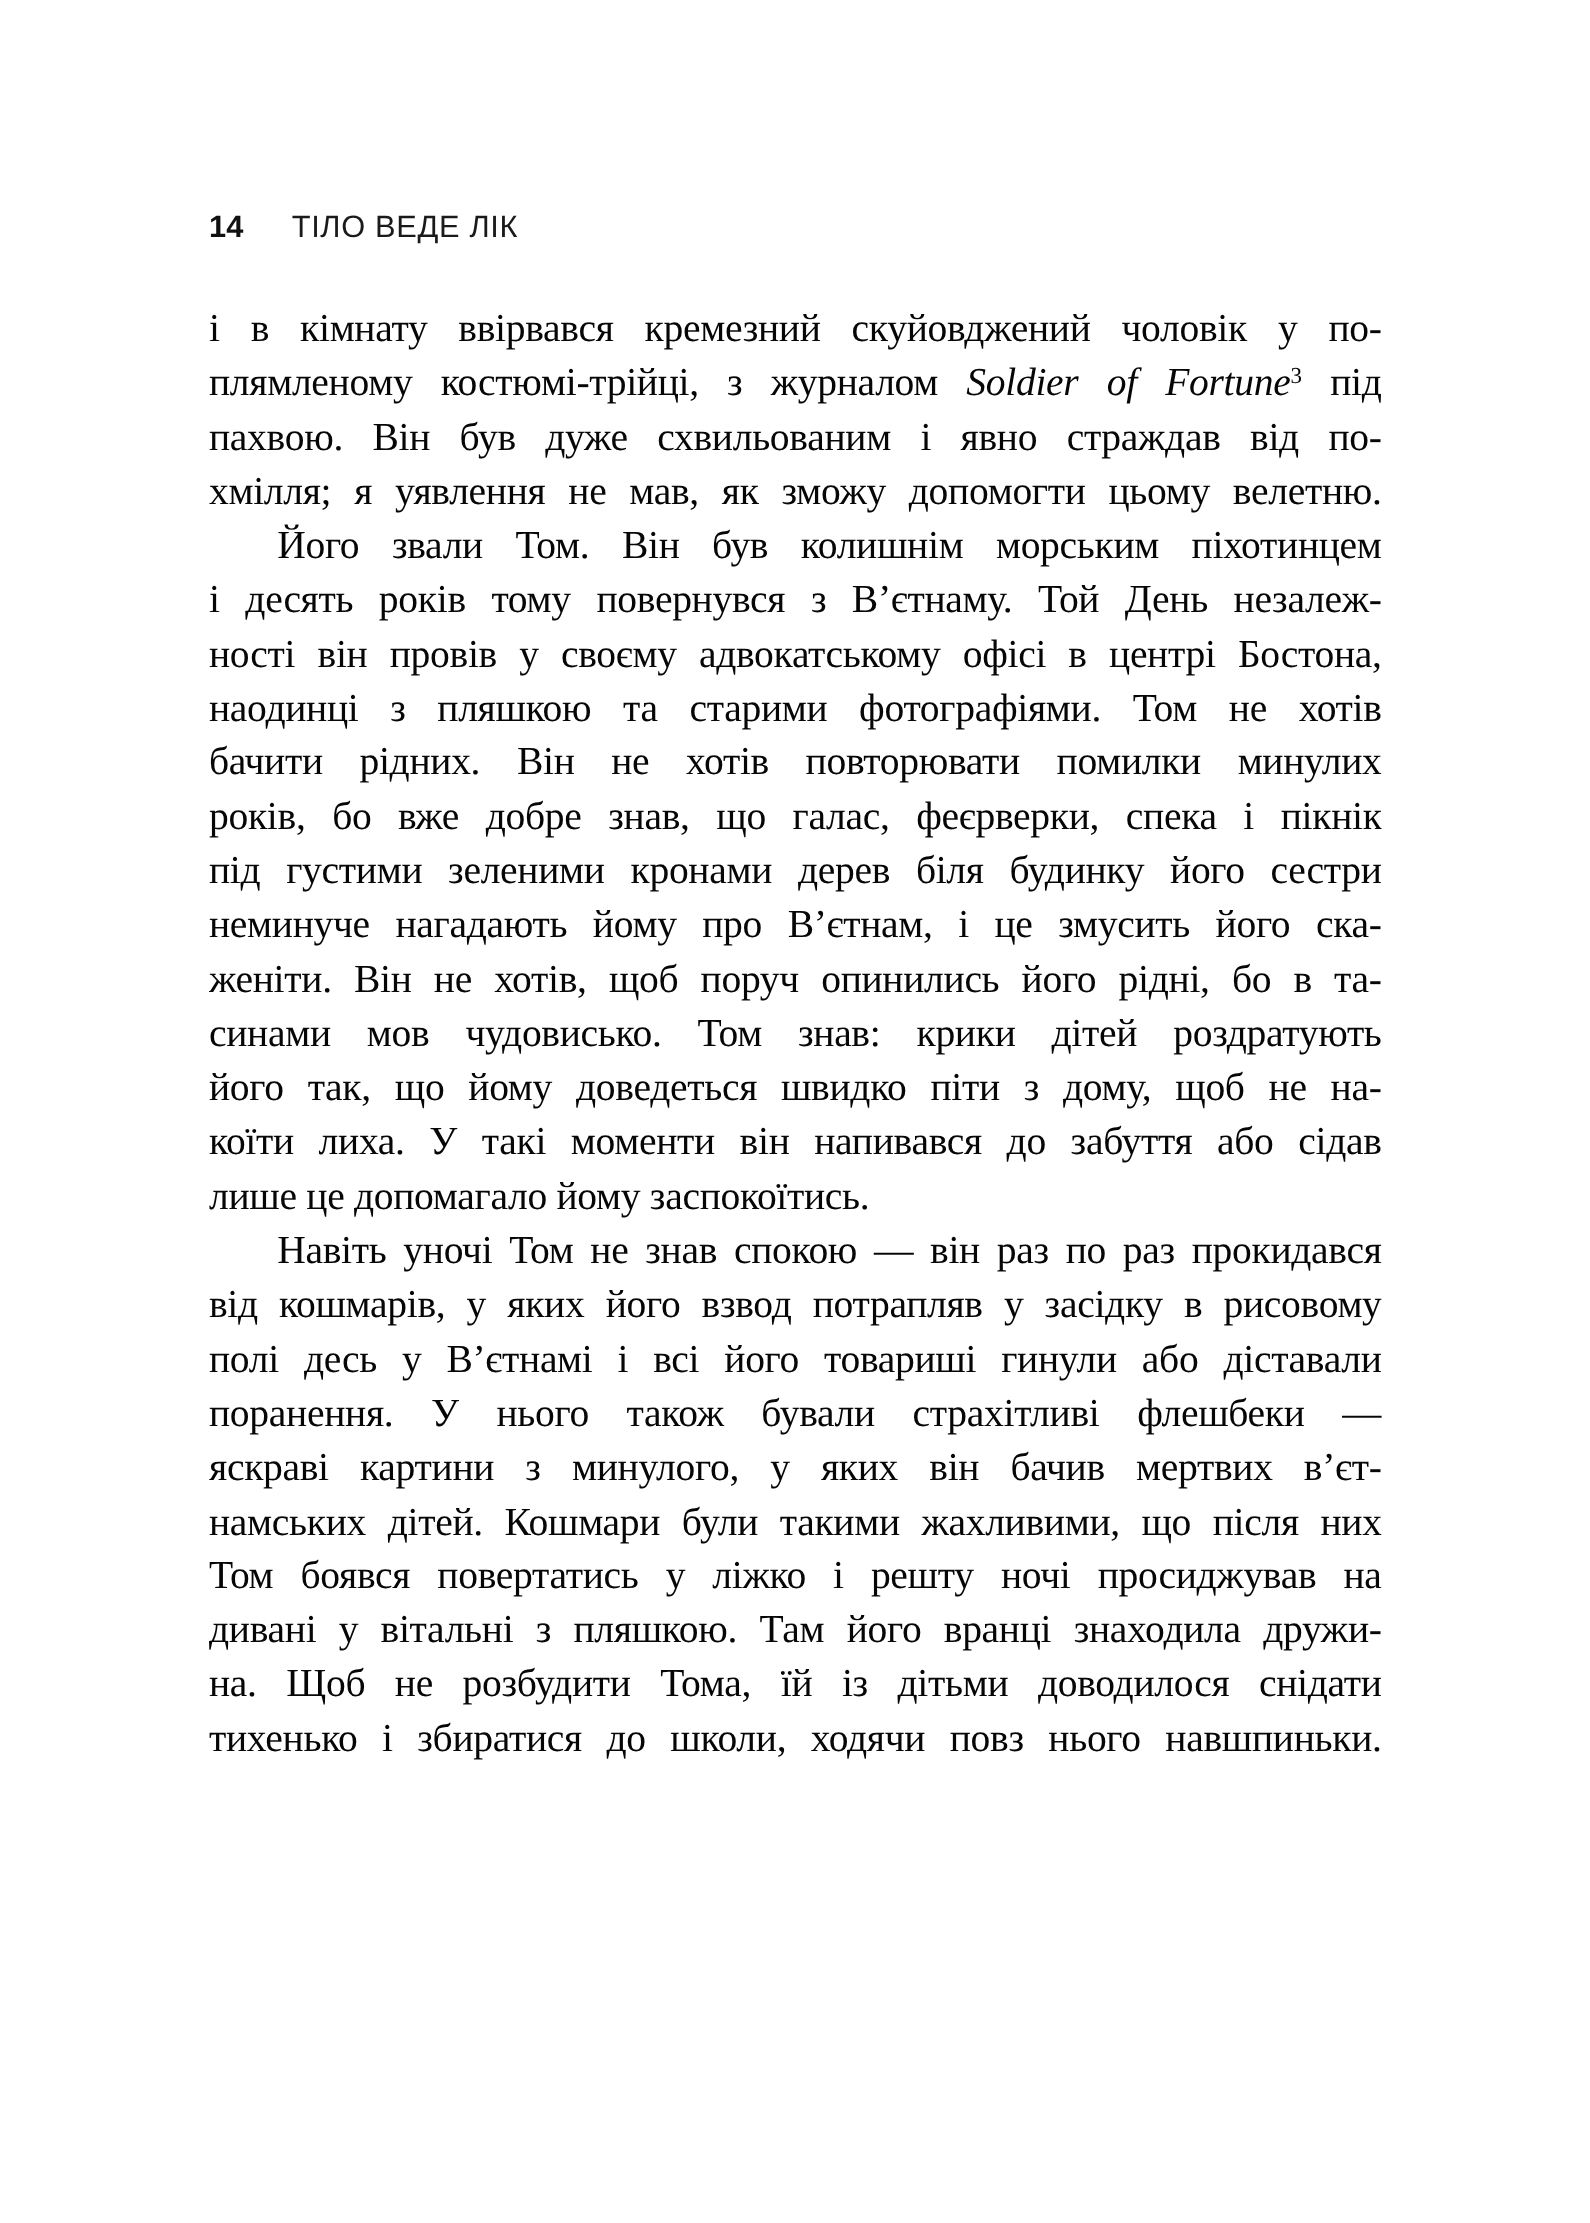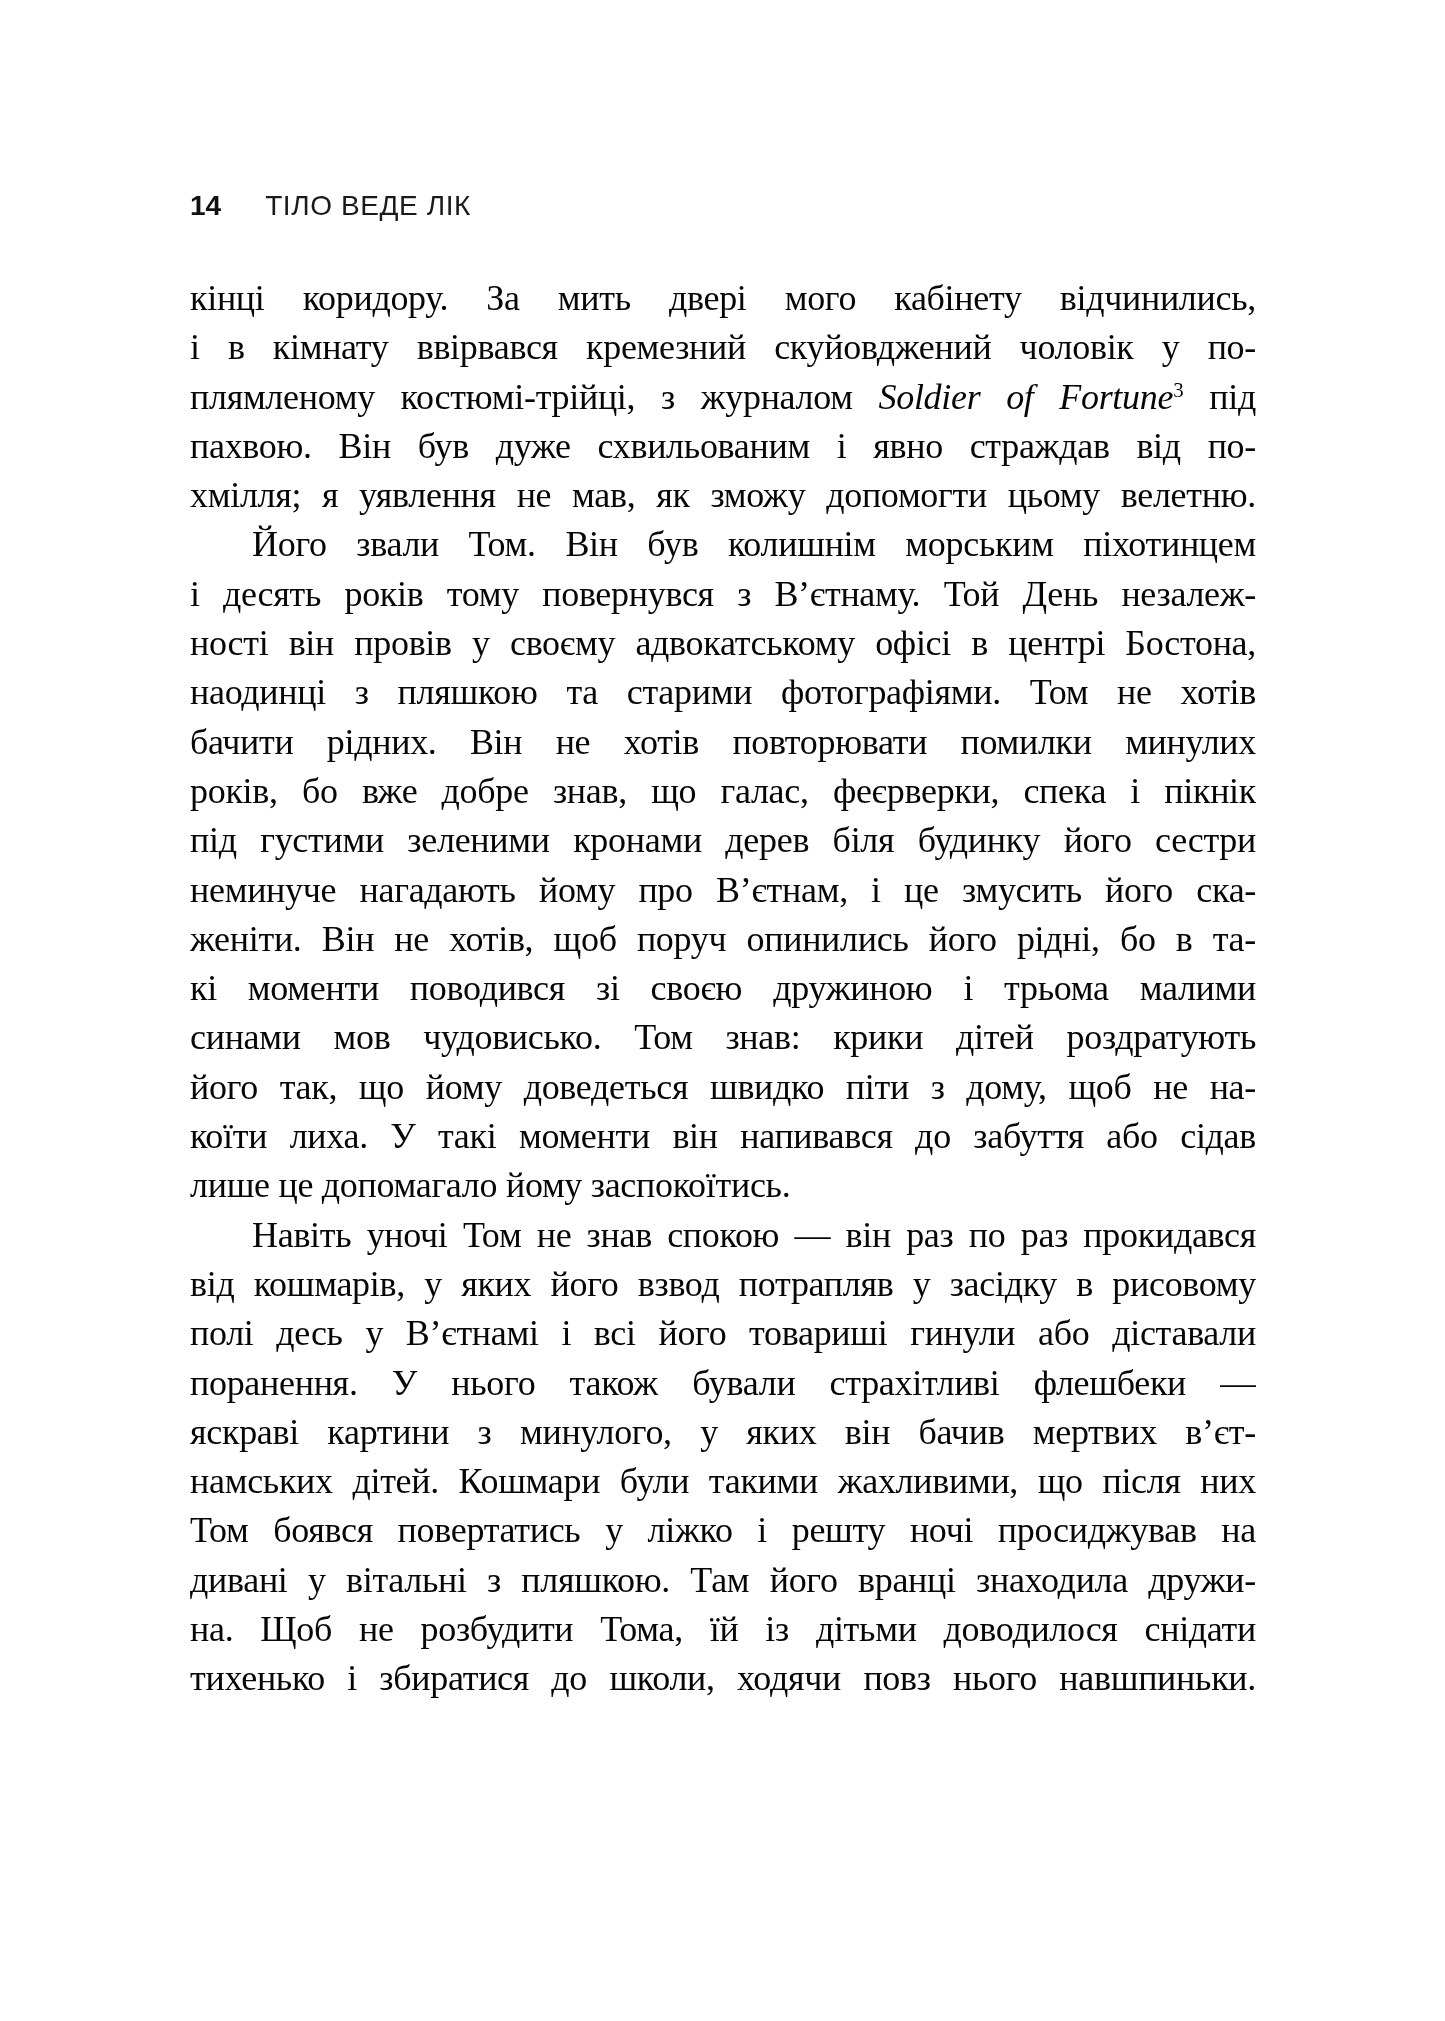--- a/index.html
+++ b/index.html
@@ -62,35 +62,33 @@
 <body>
 
 <div class="page">
 
   <div class="page-header">
     <span class="page-number">14</span>
     <span class="running-head">ТІЛО ВЕДЕ ЛІК</span>
   </div>
 
   <div class="page-body">
-    <div class="line">кінці коридору. За мить двері мого кабінету відчинились,</div>
     <div class="line">і в кімнату ввірвався кремезний скуйовджений чоловік у по-</div>
     <div class="line"><span>плямленому костюмі-трійці, з журналом </span><span class="it">Soldier of Fortune</span><span class="fn-sup">3</span><span> під</span></div>
     <div class="line">пахвою. Він був дуже схвильованим і явно страждав від по-</div>
     <div class="line">хмілля; я уявлення не мав, як зможу допомогти цьому велетню.</div>
     <div class="line indent">Його звали Том. Він був колишнім морським піхотинцем</div>
     <div class="line">і десять років тому повернувся з В’єтнаму. Той День незалеж-</div>
     <div class="line">ності він провів у своєму адвокатському офісі в центрі Бостона,</div>
     <div class="line">наодинці з пляшкою та старими фотографіями. Том не хотів</div>
     <div class="line">бачити рідних. Він не хотів повторювати помилки минулих</div>
     <div class="line">років, бо вже добре знав, що галас, феєрверки, спека і пікнік</div>
     <div class="line">під густими зеленими кронами дерев біля будинку його сестри</div>
     <div class="line">неминуче нагадають йому про В’єтнам, і це змусить його ска-</div>
     <div class="line">женіти. Він не хотів, щоб поруч опинились його рідні, бо в та-</div>
-    <div class="line">кі моменти поводився зі своєю дружиною і трьома малими</div>
     <div class="line">синами мов чудовисько. Том знав: крики дітей роздратують</div>
     <div class="line">його так, що йому доведеться швидко піти з дому, щоб не на-</div>
     <div class="line">коїти лиха. У такі моменти він напивався до забуття або сідав</div>
     <div class="line endpara">лише це допомагало йому заспокоїтись.</div>
     <div class="line indent">Навіть уночі Том не знав спокою — він раз по раз прокидався</div>
     <div class="line">від кошмарів, у яких його взвод потрапляв у засідку в рисовому</div>
     <div class="line">полі десь у В’єтнамі і всі його товариші гинули або діставали</div>
     <div class="line">поранення. У нього також бували страхітливі флешбеки —</div>
     <div class="line">яскраві картини з минулого, у яких він бачив мертвих в’єт-</div>
     <div class="line">намських дітей. Кошмари були такими жахливими, що після них</div>

